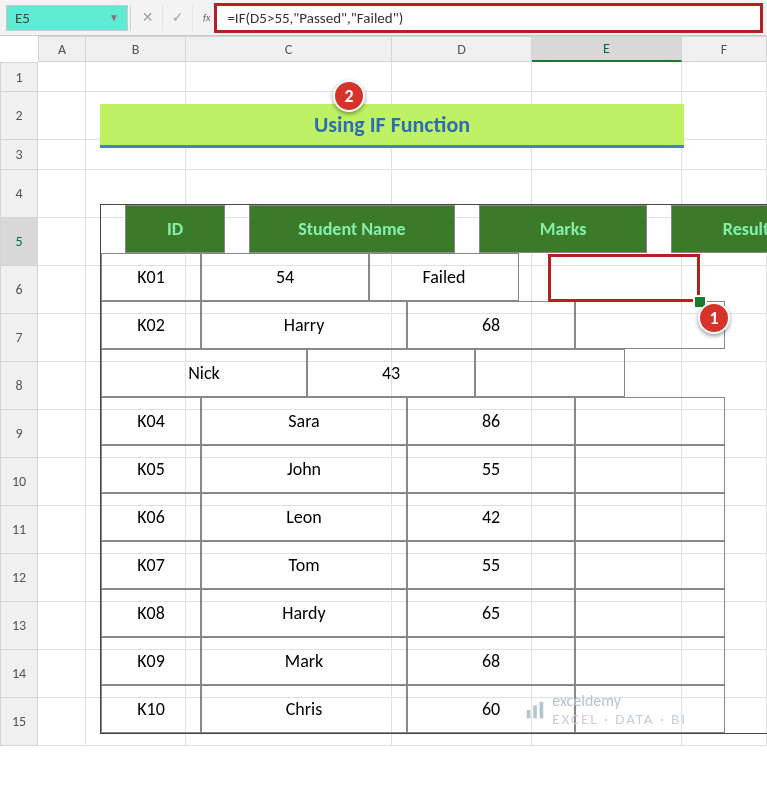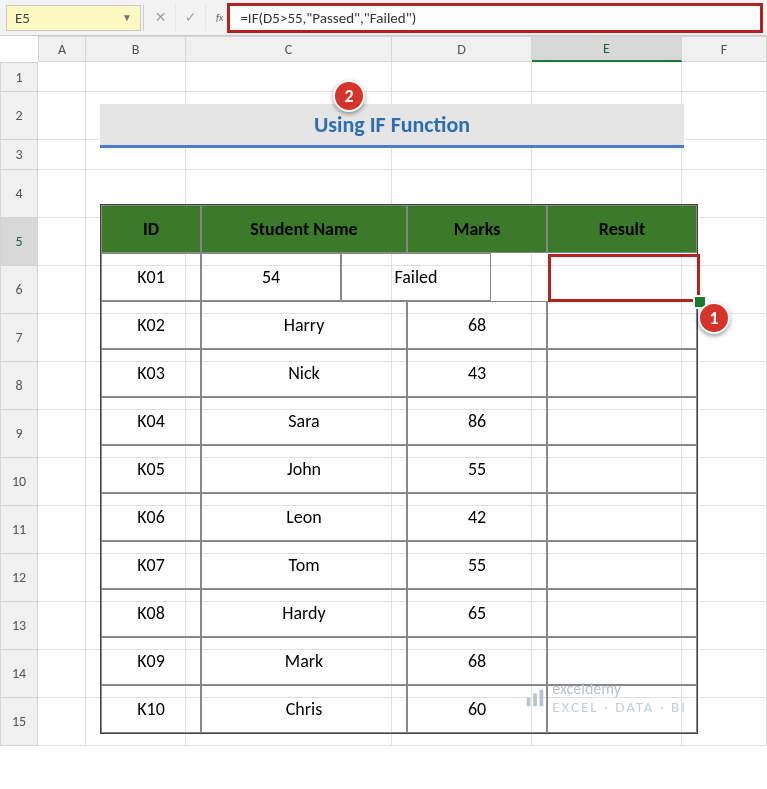--- a/index.html
+++ b/index.html
@@ -13,22 +13,22 @@
   }
   .formula-bar {
     display: flex;
     align-items: center;
     height: 36px;
     background: #f3f3f3;
     border-bottom: 1px solid #c9c9c9;
     font-size: 15px;
   }
   .name-box {
-    width: 135px;
-    background: #fef9c3;
+    width: 122px;
+    background: #5eead4;
     border: 1px solid #c9c9c9;
     margin: 4px 0 4px 6px;
     height: 26px;
     display: flex;
     align-items: center;
     padding: 0 8px;
     color: #444;
   }
   .name-box .arrow { margin-left: auto; color:#777; font-size:10px;}
   .fb-btn {
@@ -57,55 +57,55 @@
   .row.first .rh{border-top:1px solid #d4d4d4;}
   .row.short{height:30px;}
   .cell { border-right:1px solid #e0e0e0; border-bottom:1px solid #e0e0e0;
           background:#fff; display:flex; align-items:center; justify-content:center;
           font-size:17px; color:#222;}
   .colA{width:48px;} .colB{width:100px;} .colC{width:206px;} .colD{width:140px;}
   .colE{width:150px;} .colF{width:85px;}
 
   .title-row {
     position:absolute; left:100px; top:68px; width:584px; height:44px;
-    background:#e5e5e5; color:#2f6db3; font-weight:bold; font-size:22px;
+    background:#bef264; color:#2f6db3; font-weight:bold; font-size:22px;
     display:flex; align-items:center; justify-content:center;
     border-bottom:3px solid #4a7fc5;
   }
 
   .data-table {
     position:absolute; left:100px; top:168px;
     border:1px solid #444;
   }
   .dtr { display:flex; }
   .dth, .dtd {
     border:1px solid #888; display:flex; align-items:center; justify-content:center;
     height:48px; font-size:18px;
   }
   .dth {
-    background:#3a7a28; color:#000000; font-weight:bold;
-  }
-  .cB{width:100px;} .cC{width:206px;} .cD{width:140px;} .cE{width:150px;}
+    background:#3a7a28; color:#86efac; font-weight:bold;margin-left:24px;
+  }
+  .cB{width:100px;} .cC{width:206px;} .cD{width:168px;} .cE{width:150px;}
 
   .sel-cell {
     position:absolute; border:3px solid #b52020;
     pointer-events:none;
   }
   .fill-handle {
     position:absolute; width:10px; height:10px; background:#197b30;
     outline:2px solid #fff;
   }
   .callout {
     position:absolute; width:32px; height:32px; border-radius:50%;
     background:#d6342a; color:#fff; font-weight:bold; font-size:18px;
     display:flex; align-items:center; justify-content:center;
     border:2px solid #fff; box-shadow:0 2px 4px rgba(0,0,0,.4);
   }
   .watermark {
-    position:absolute; right:80px; bottom:30px; color:#b8c3cc;
+    position:absolute; right:80px; bottom:18px; color:#b8c3cc;
     font-size:16px; display:flex; align-items:center; gap:6px;
     font-weight:500;
   }
   .watermark .sub{ font-size:15px; letter-spacing:2px; display:block; color:#c6cfd6;}
   .wm-icon{ width:22px; height:22px; }
   .row-sel .rh{ background:#d8d8d8; color:#0a6a3a;}
   .col-sel { background:#d8d8d8; color:#0a6a3a; border-bottom:2px solid #197b30;}
 </style>
 </head>
 <body>
@@ -285,21 +285,20 @@
         <div class="dtd cD">54</div>
         <div class="dtd cE">Failed</div>
       </div>
     <div class="dtr">
         <div class="dtd cB">K02</div>
         <div class="dtd cC">Harry</div>
         <div class="dtd cD">68</div>
         <div class="dtd cE"></div>
       </div>
     <div class="dtr">
-        <div class="dtd cB">K03</div>
         <div class="dtd cC">Nick</div>
         <div class="dtd cD">43</div>
         <div class="dtd cE"></div>
       </div>
     <div class="dtr">
         <div class="dtd cB">K04</div>
         <div class="dtd cC">Sara</div>
         <div class="dtd cD">86</div>
         <div class="dtd cE"></div>
       </div>

